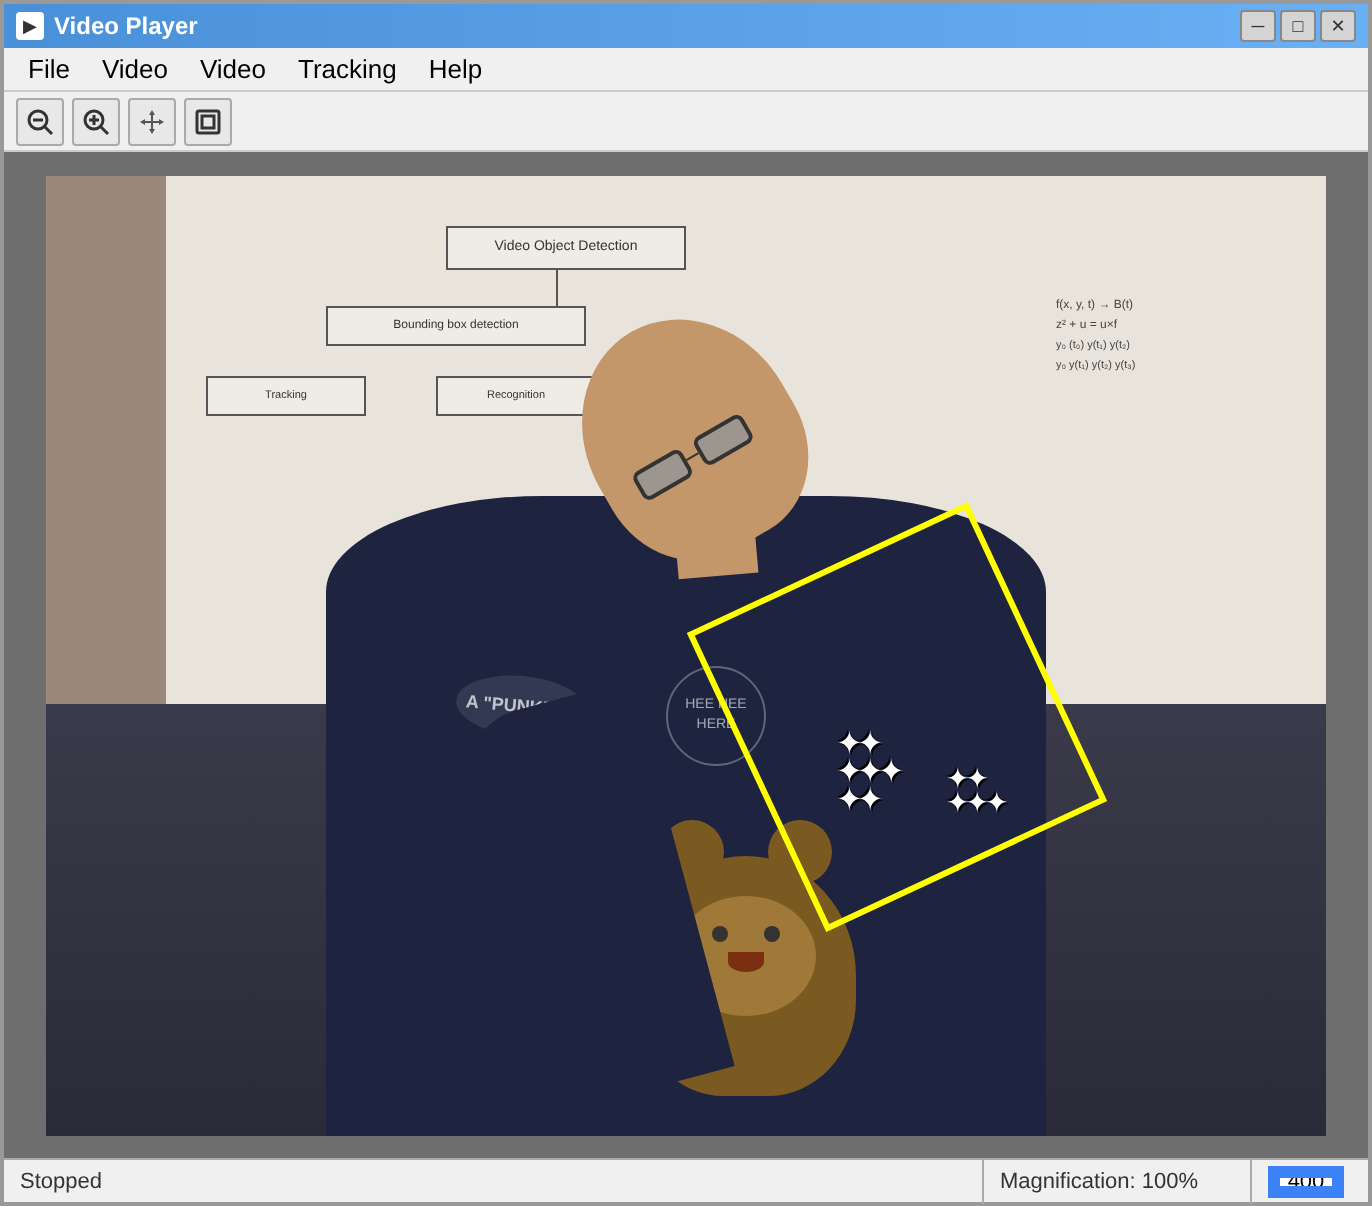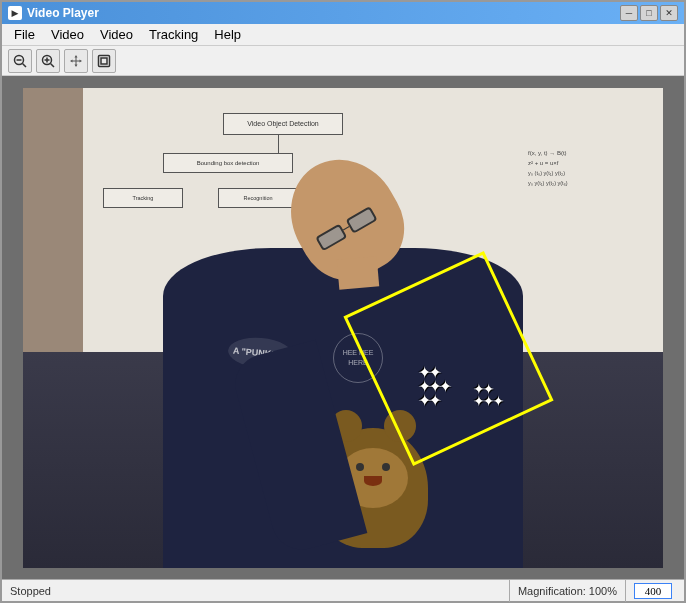--- a/index.html
+++ b/index.html
@@ -162,42 +162,41 @@
 
     .status-left {
       flex: 1;
       color: #333;
       font-size: 11px;
     }
 
     .status-right {
       display: flex;
       align-items: center;
-      gap: 0;
+      gap: 18px;
     }
 
     .status-section {
       display: flex;
       align-items: center;
       padding: 0 8px;
       border-left: 1px solid #aaa;
       height: 22px;
       font-size: 11px;
       color: #333;
     }
 
     .status-input {
       width: 38px;
       height: 16px;
-      border: 1px solid #3b82f6;
+      border: 6px solid #3b82f6;
       background: white;
       font-size: 11px;
       text-align: center;
       padding: 0 2px;
-      font-family: Liberation Serif, serif;
     }
 
     
     .scene {
       position: absolute;
       inset: 0;
       overflow: hidden;
     }
 
     

